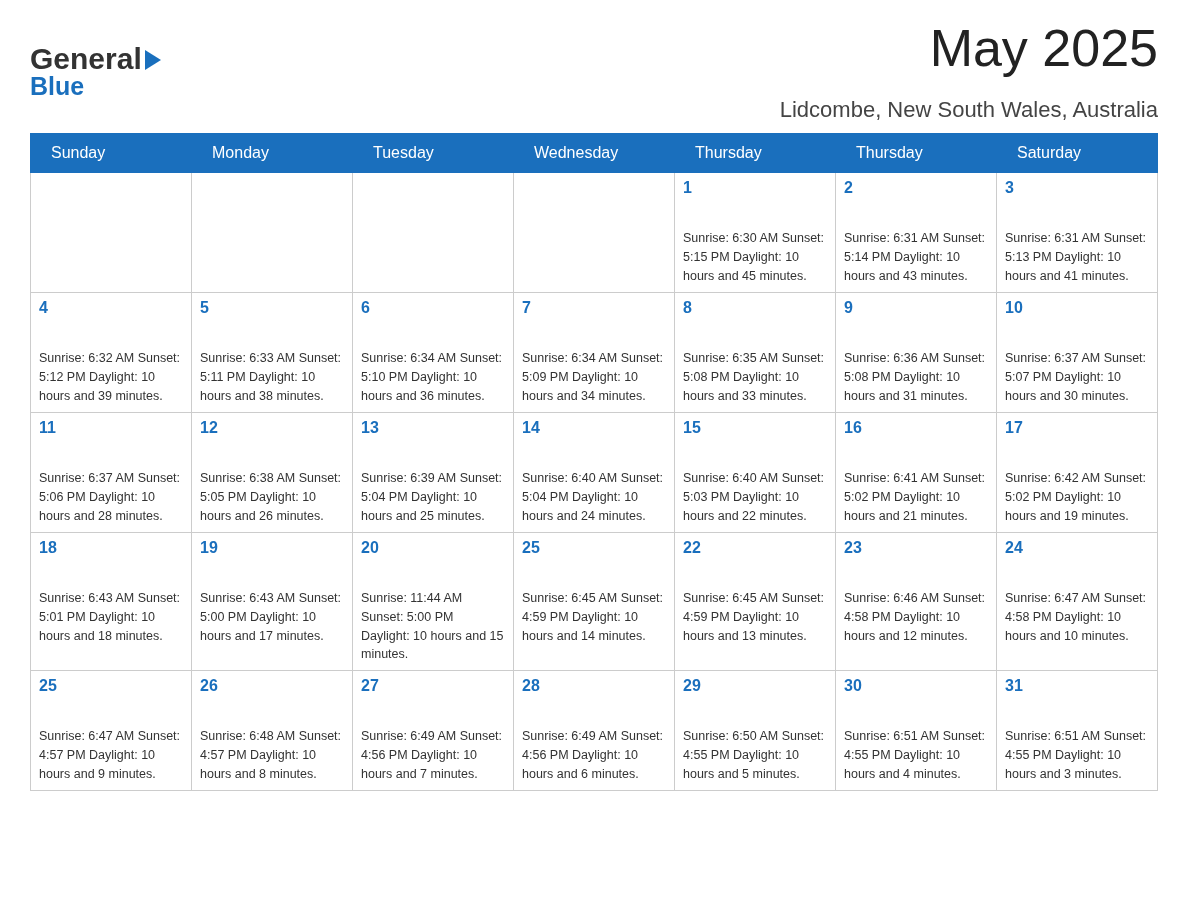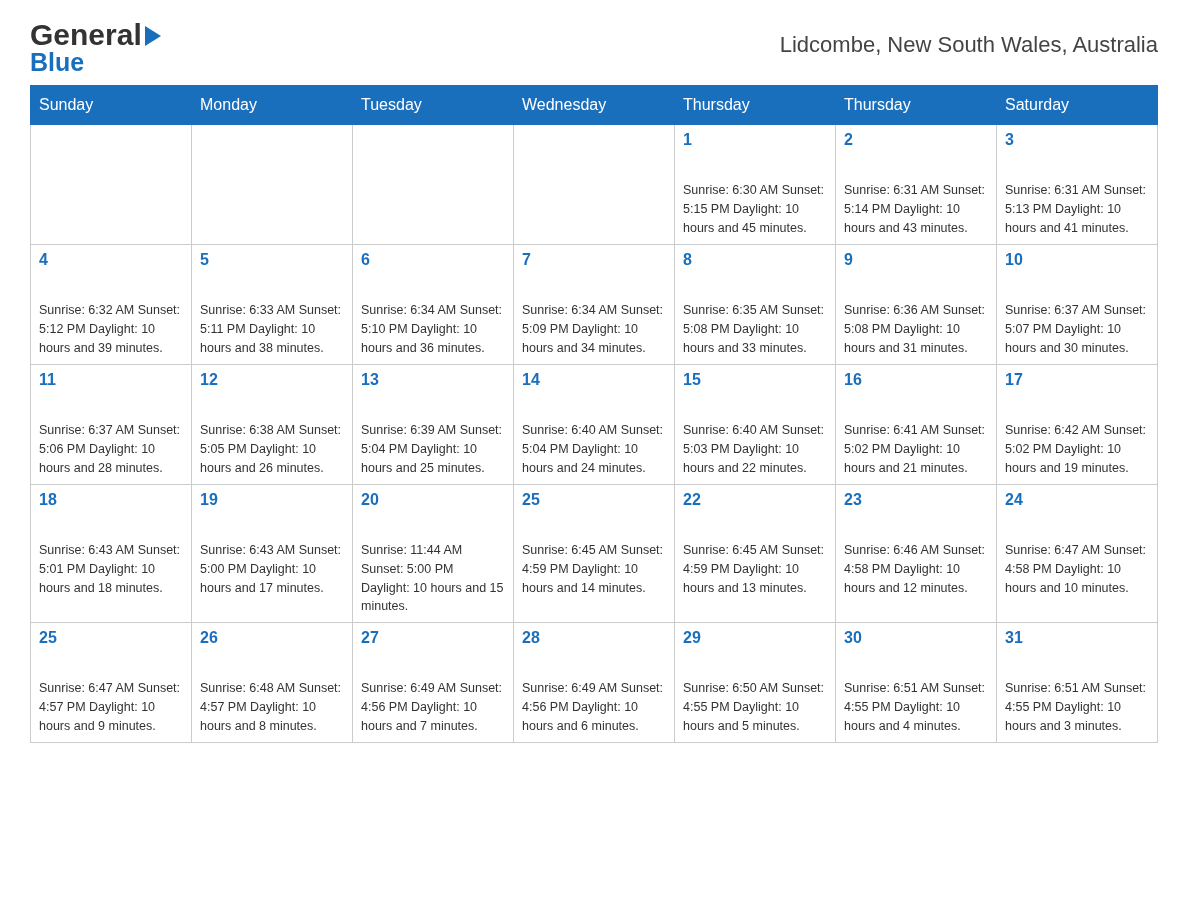--- a/index.html
+++ b/index.html
@@ -6,48 +6,48 @@
     body {
       font-family: Arial, sans-serif;
       background: #fff;
       padding: 20px 30px;
       width: 1188px;
       min-height: 918px;
     }
     .header {
       display: flex;
       justify-content: space-between;
-      align-items: flex-start;
+      align-items: center;
       margin-bottom: 10px;
     }
     .title-area {
       text-align: right;
     }
     .month-title {
       font-size: 52px;
       font-weight: normal;
       color: #222;
       line-height: 1.1;
     }
     .location-title {
       font-size: 22px;
       color: #444;
-      margin-top: 12px;
+      margin-top: 20px;
     }
     .calendar {
       width: 100%;
       border-collapse: collapse;
       margin-top: 10px;
     }
     .calendar th {
       background-color: #1a6fbd;
       color: #fff;
       font-size: 16px;
       font-weight: normal;
-      padding: 10px 8px;
+      padding: 10px 20px;
       text-align: left;
       border: 1px solid #1a6fbd;
     }
     .calendar td {
       border: 1px solid #ccc;
       vertical-align: top;
       padding: 6px 8px;
       width: 14.28%;
       min-height: 100px;
       font-size: 13px;
@@ -109,20 +109,21 @@
   <div class="logo-wrapper">
     <div class="general-row">
       <span class="general-text">General</span>
       <span class="arrow-right"></span>
     </div>
     <div>
       <span class="blue-text">Blue</span>
     </div>
   </div>
   <div class="title-area">
+    <div class="month-title">May 2025</div>
     <div class="location-title">Lidcombe, New South Wales, Australia</div>
   </div>
 </div>
 
 <table class="calendar">
   <thead>
     <tr>
 
     <th>Sunday</th>
         <th>Monday</th>

